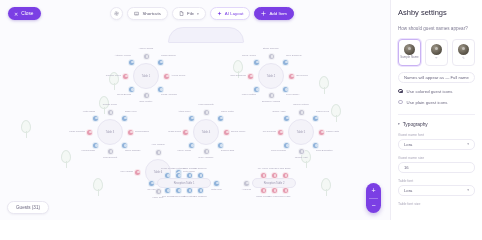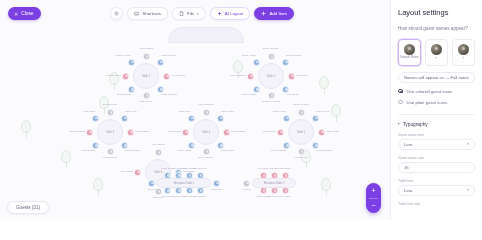--- a/index.html
+++ b/index.html
@@ -626,21 +626,21 @@
     </div>
 
     <div class="zoom-ctl">
       <button>+</button>
       <div class="divider"></div>
       <button>−</button>
     </div>
   </div>
 
   <div class="sidebar">
-    <div class="sb-title">Layout settings</div>
+    <div class="sb-title">Ashby settings</div>
     <div class="sb-q">How should guest names appear?</div>
 
     <div class="name-cards" id="name-cards">
         <div class="name-card selected">
           <div class="av"></div>
           <div class="nc-label">Sample Name</div>
         </div>
         <div class="name-card">
           <div class="av"></div>
           <div class="nc-mark">✒</div>

